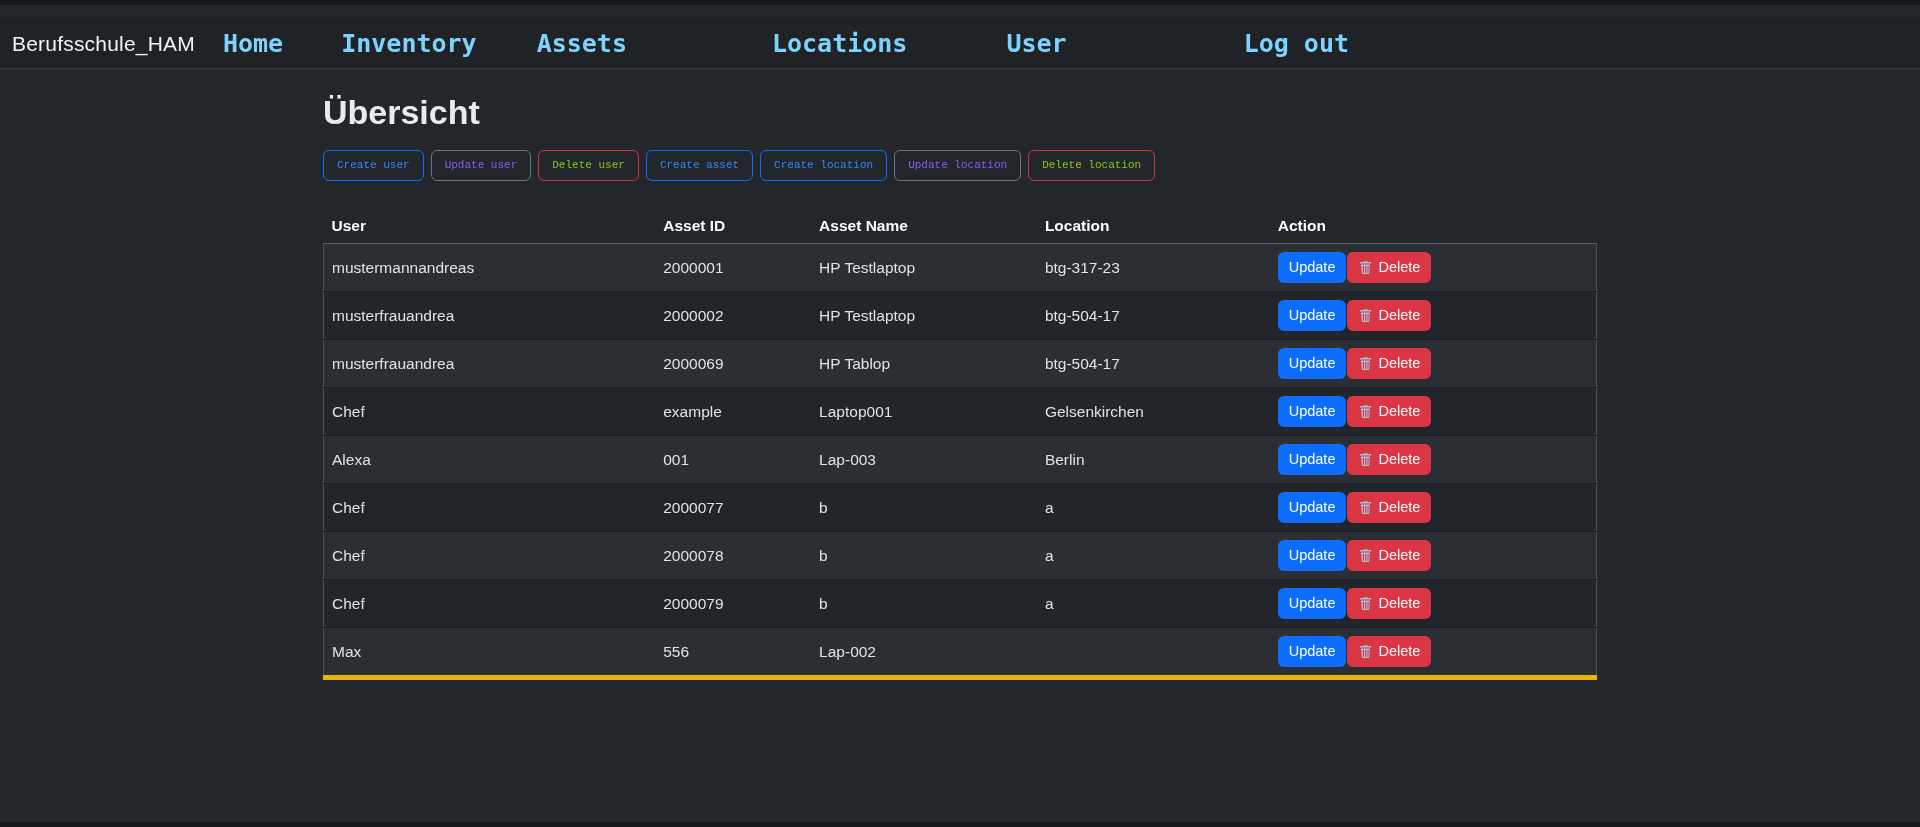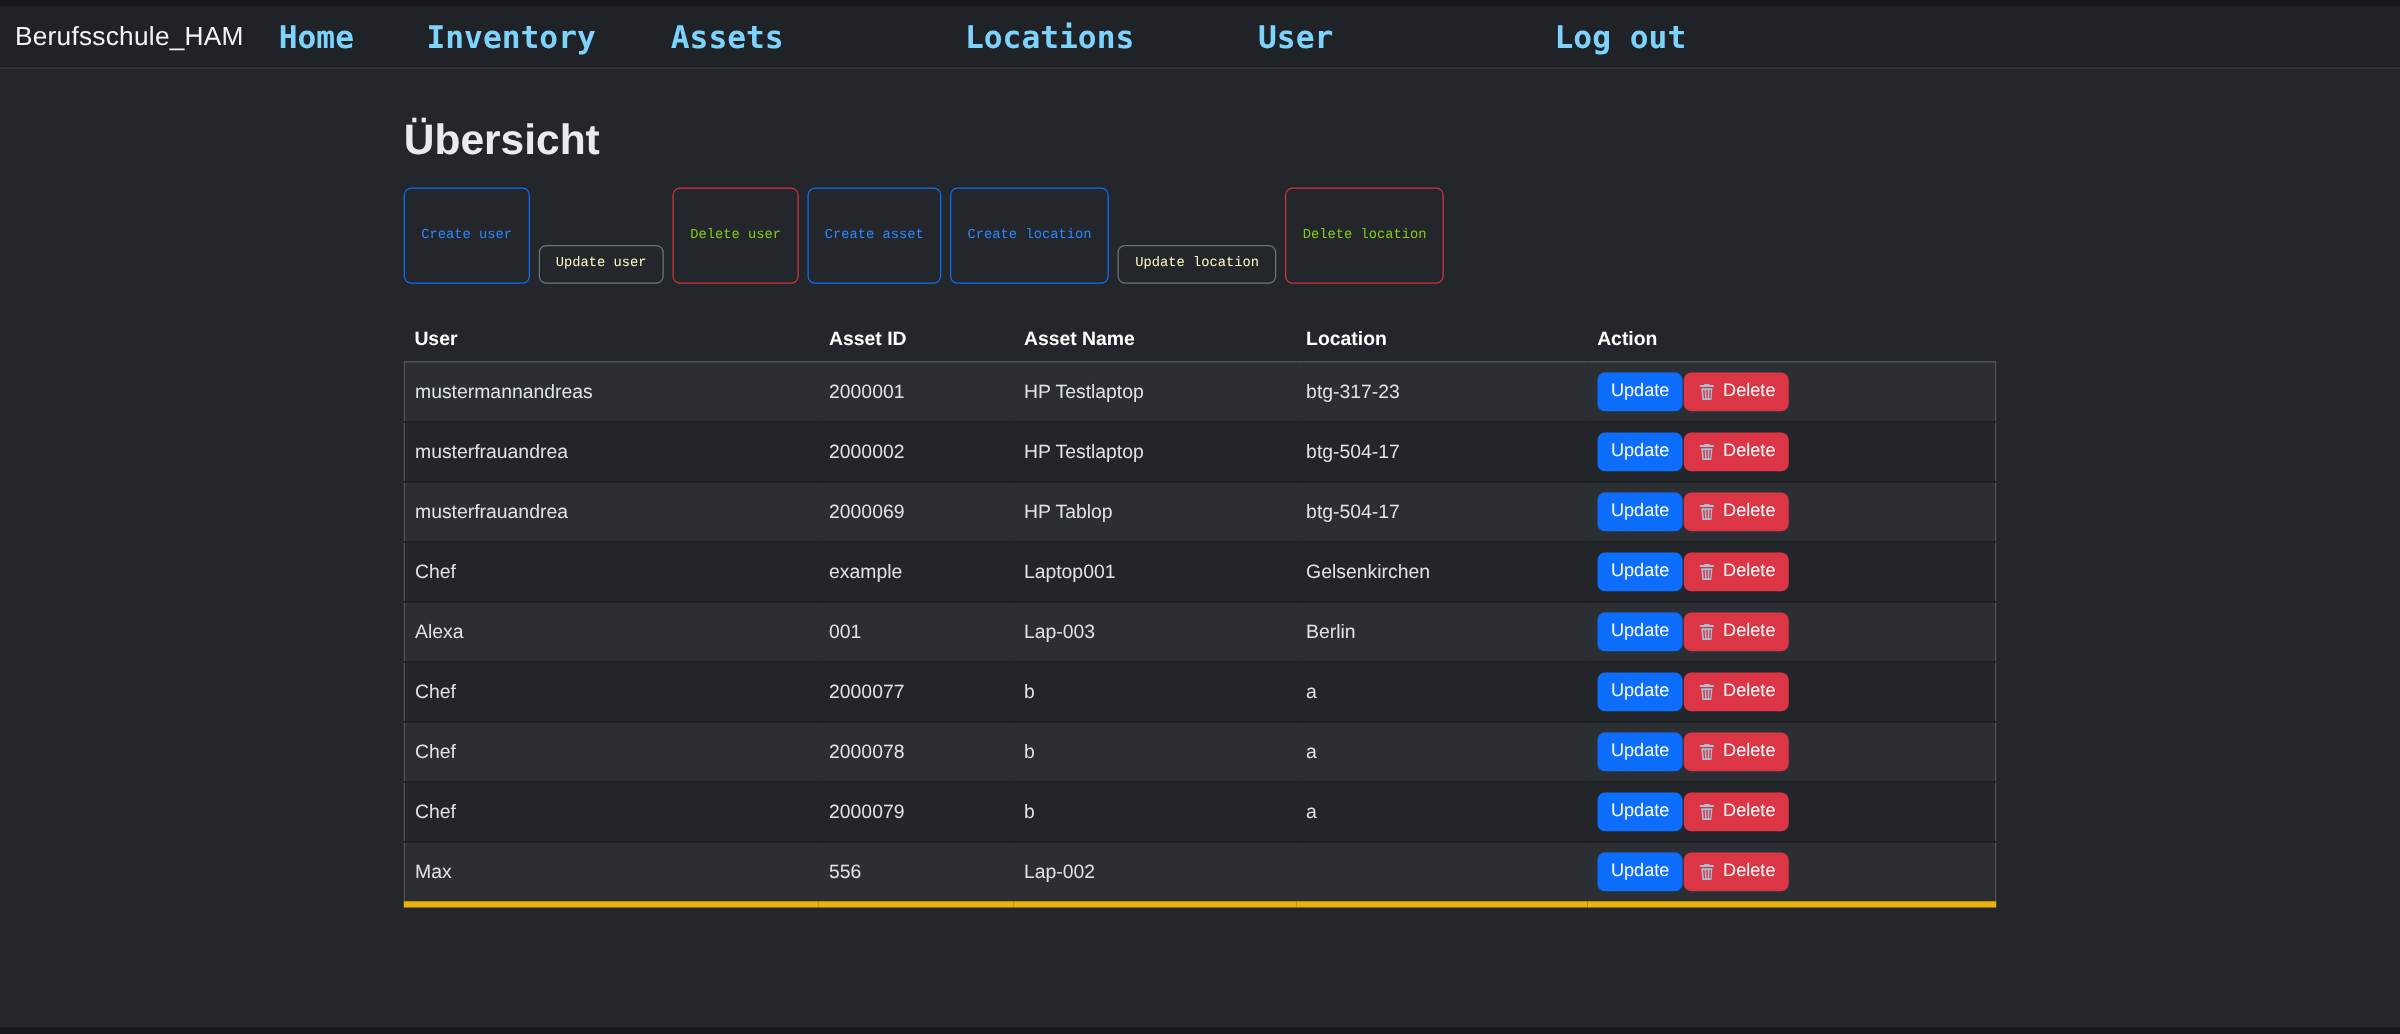--- a/index.html
+++ b/index.html
@@ -15,21 +15,21 @@
   }
   .edge-strip-top, .edge-strip-bottom {
     position: absolute; left: 0; width: 100%; height: 5px;
     background: #15171a;
   }
   .edge-strip-top { top: 0; }
   .edge-strip-bottom { bottom: 0; }
 
   
   .navbar {
-    position: absolute; top: 5px; left: 0; width: 100%; height: 50px;
+    position: absolute; top: 19px; left: 0; width: 100%; height: 50px;
     background: #1f2226;
     border-bottom: 1px solid #3a3e42;
     display: flex; align-items: center;
     padding: 0 12px;
   }
   .brand {
     color: #f1f3f5;
     font-size: 21px;
     letter-spacing: 0.2px;
     cursor: pointer;
@@ -73,21 +73,21 @@
     background: transparent;
     font-family: Liberation Mono, monospace;
     font-size: 11px;
     padding: 7px 13px;
     border-radius: 6px;
     border: 1px solid transparent;
     cursor: pointer;
     line-height: 1.4;
   }
   .btn-op { color: #2f87ff; border-color: #0d6efd; }
-  .btn-os { color: #fef9c3; border-color: #6c757d; margin-top: 46px; }
+  .btn-os { color: #8b5cf6; border-color: #6c757d; }
   .btn-od { color: #84cc16; border-color: #d03444; text-align: center; }
 
   
   table.assets {
     width: 100%;
     border-collapse: collapse;
     color: #dfe3e7;
     font-size: 15.5px;
   }
   table.assets col.c-user  { width: 332px; }

